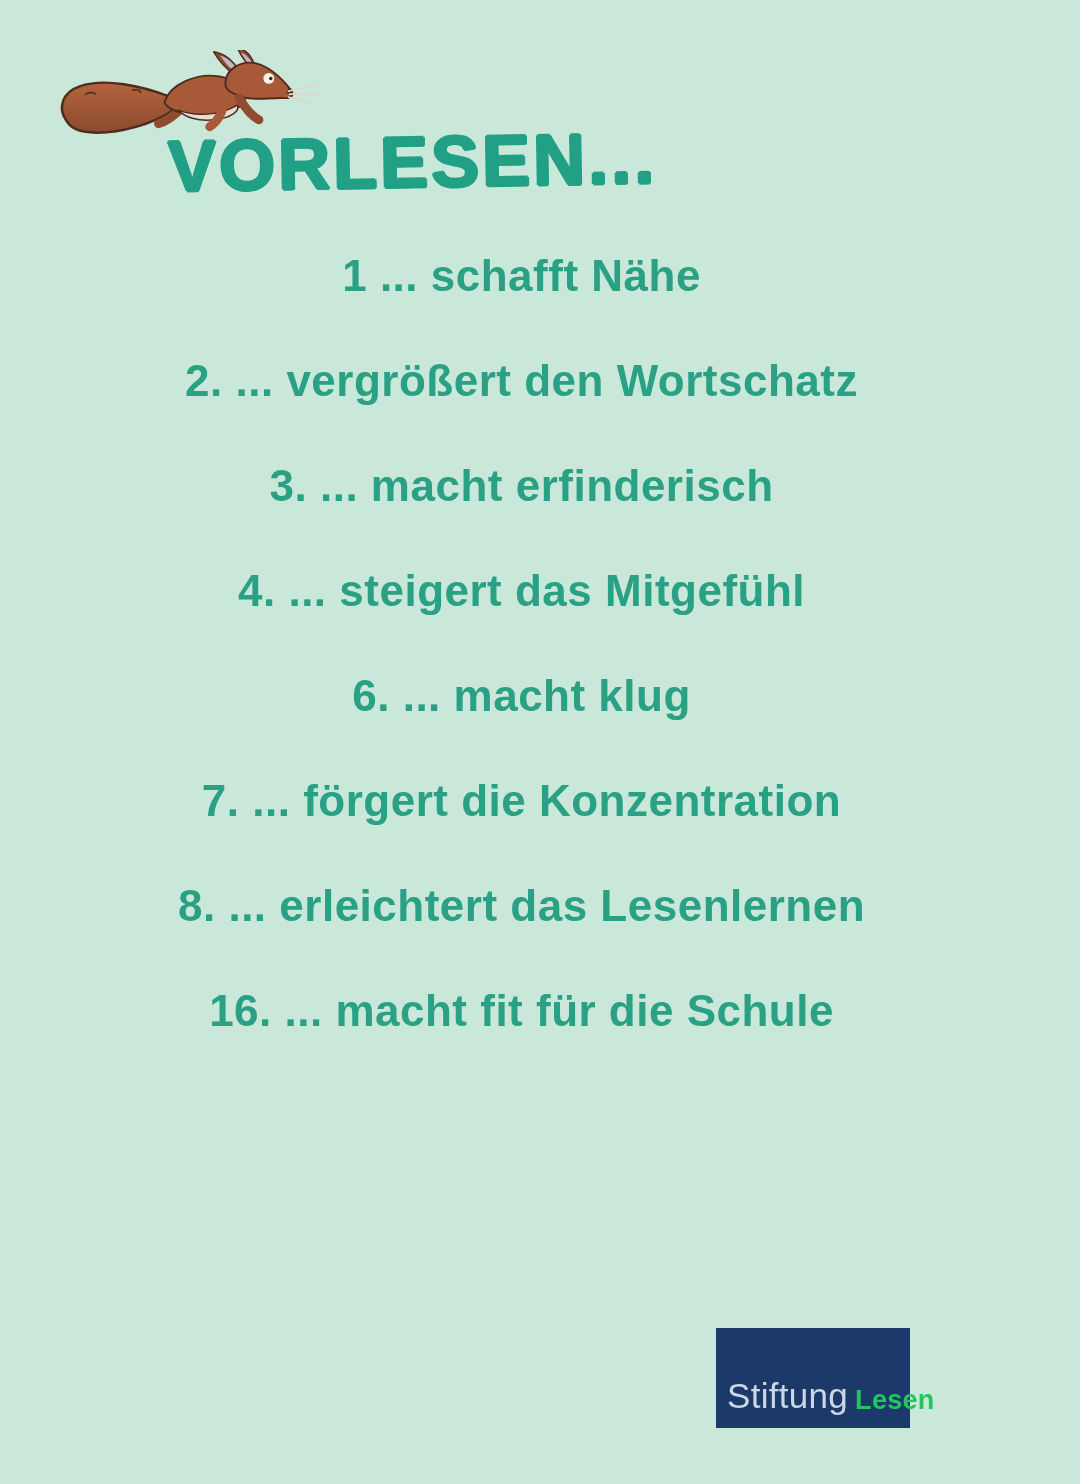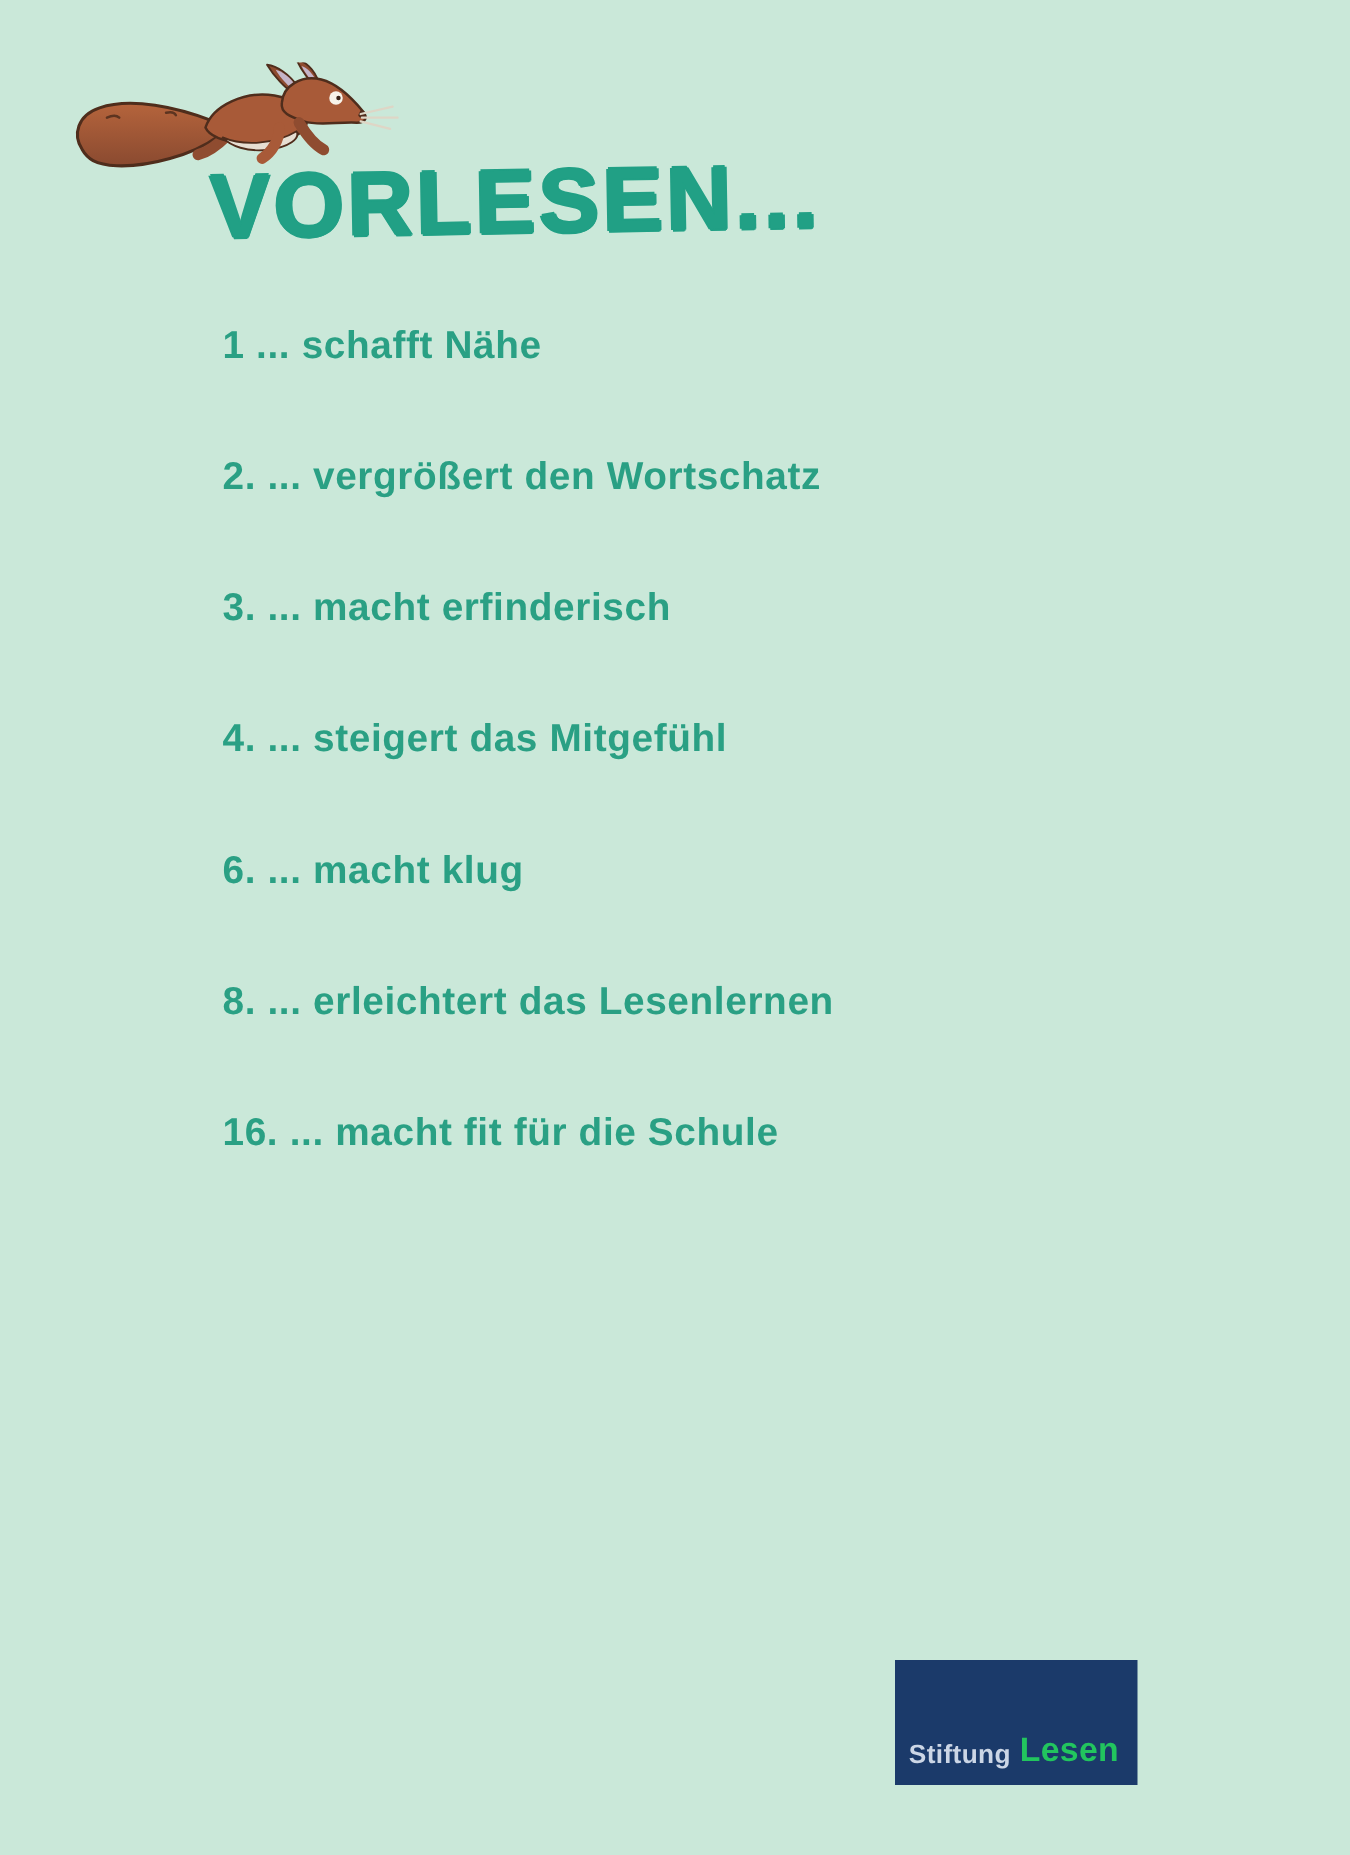--- a/index.html
+++ b/index.html
@@ -47,42 +47,43 @@
     position: absolute;
     left: 178px;
     top: 254px;
     margin: 0;
     padding: 0;
     list-style: none;
   }
   .benefits li {
     height: 44px;
     margin-bottom: 61px;
-    font-size: 31px;
+    font-size: 44px;
     line-height: 44px;
     font-weight: bold;
     letter-spacing: 0.5px;
     color: #2aa084;
     white-space: nowrap;
+    text-align: center;
   }
   .logo {
     position: absolute;
     left: 716px;
     top: 1328px;
     width: 194px;
     height: 100px;
     background: #1b3a6a;
     display: flex;
     align-items: flex-end;
     box-sizing: border-box;
     padding: 0 8px 12px 11px;
   }
   .logo .org-light {
-    font-size: 21px;
-    font-weight: 700;
+    font-size: 35px;
+    font-weight: 400;
     color: #ccd6e6;
     letter-spacing: 0.3px;
   }
   .logo .org-bold {
     font-size: 27px;
     font-weight: bold;
     color: #22c55e;
     margin-left: 7px;
     letter-spacing: 0.3px;
   }
@@ -128,20 +129,21 @@
   </svg>
 
   <div class="title">VORLESEN...</div>
 
   <ul class="benefits">
     <li>1 ... schafft Nähe</li>
     <li>2. ... vergrößert den Wortschatz</li>
     <li>3. ... macht erfinderisch</li>
     <li>4. ... steigert das Mitgefühl</li>
     <li>6. ... macht klug</li>
+    <li>7. ... förgert die Konzentration</li>
     <li>8. ... erleichtert das Lesenlernen</li>
     <li>16. ... macht fit für die Schule</li>
   </ul>
 
   <div class="logo">
     <span class="org-light">Stiftung</span>
     <span class="org-bold">Lesen</span>
   </div>
 
 </div>

